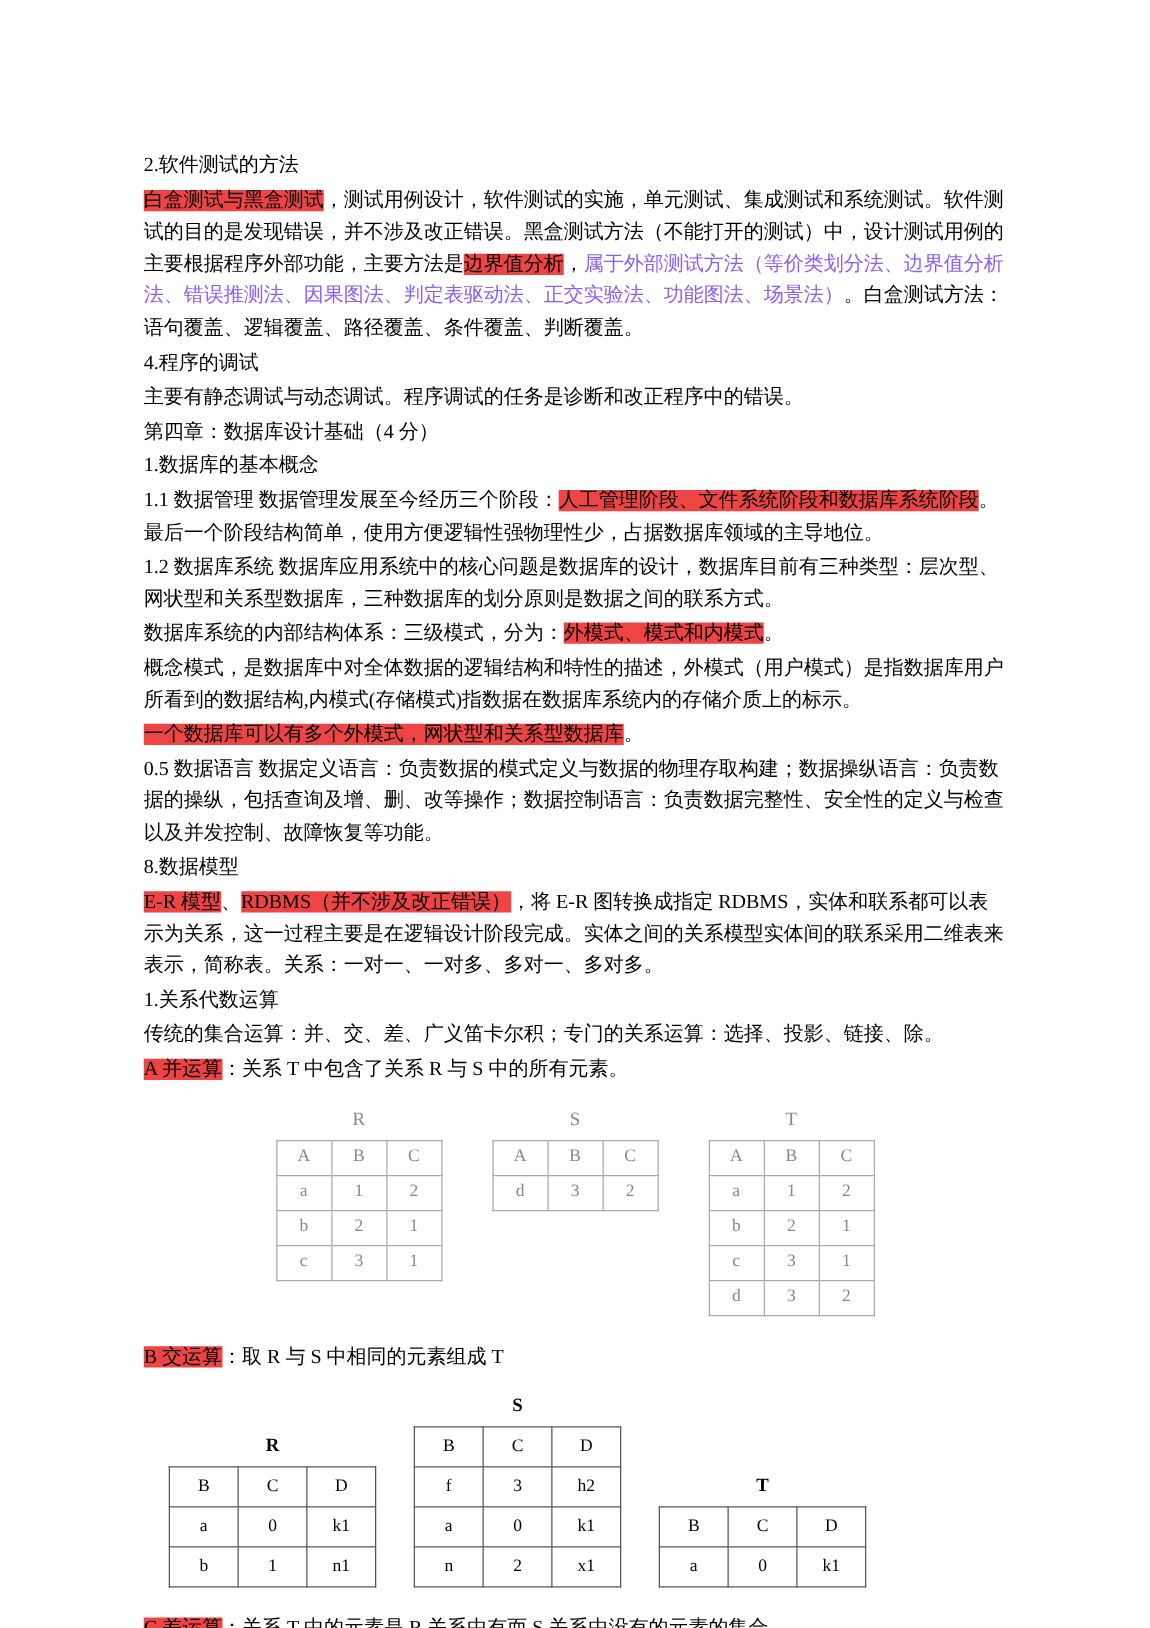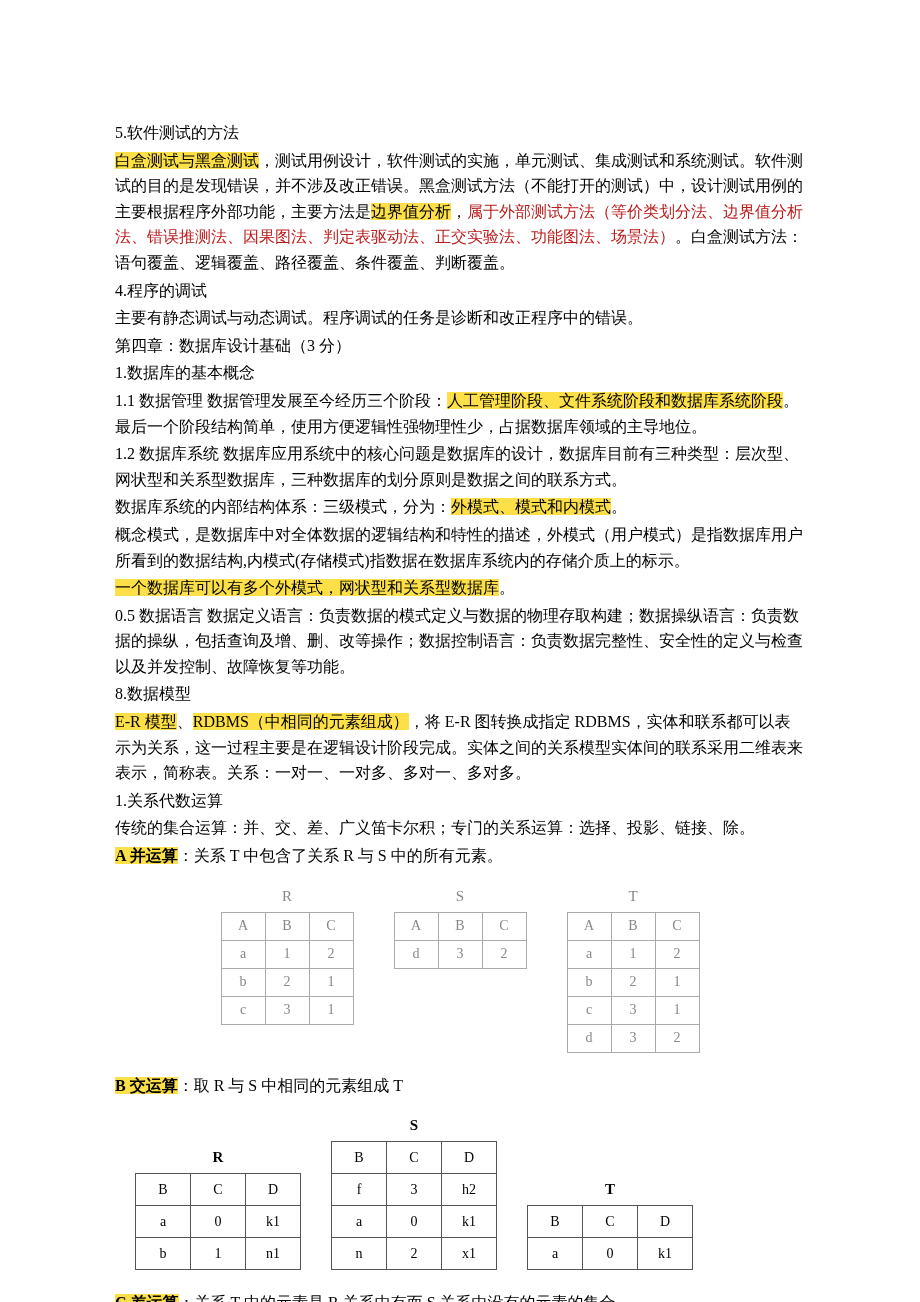--- a/index.html
+++ b/index.html
@@ -6,23 +6,23 @@
   body {
     background: #fff;
     font-family: "SimSun", "宋体", serif;
     font-size: 16px;
     line-height: 1.6;
     color: #000;
     padding: 120px 115px 50px 115px;
     width: 920px;
   }
   .para { margin-bottom: 2px; }
-  .hl { background: #fde047; }
-  .red { color: #b91c1c; margin-top: 40px; }
-  .bold { font-weight: bold; }
+  .hl { background: #ef4444; }
+  .red { color: #8b5cf6; margin-top: 40px; }
+  .bold { font-weight: normal; }
   .table-row {
     display: flex;
     justify-content: center;
     gap: 40px;
     margin: 15px 0 20px 0;
     align-items: flex-start;
   }
   .rel-table {
     border-collapse: collapse;
     font-family: "Times New Roman", serif;
@@ -59,29 +59,29 @@
     height: 32px;
     text-align: center;
     font-size: 14px;
     color: #000;
   }
   .table-wrap-2 { display: flex; justify-content: flex-start; gap: 30px; margin: 15px 0 20px 0; align-items: flex-end; padding-left: 20px;}
 </style>
 </head>
 <body>
 
-<div class="para">5.软件测试的方法</div>
+<div class="para">2.软件测试的方法</div>
 
 <div class="para">
   <span class="hl">白盒测试与黑盒测试</span><span>，测试用例设计，软件测试的实施，单元测试、集成测试和系统测试。软件测试的目的是发现错误，并不涉及改正错误。黑盒测试方法（不能打开的测试）中，设计测试用例的主要根据程序外部功能，主要方法是</span><span class="hl">边界值分析</span><span>，</span><span class="red">属于外部测试方法（等价类划分法、边界值分析法、错误推测法、因果图法、判定表驱动法、正交实验法、功能图法、场景法）</span><span>。白盒测试方法：语句覆盖、逻辑覆盖、路径覆盖、条件覆盖、判断覆盖。</span>
 </div>
 
 <div class="para">4.程序的调试</div>
 <div class="para">主要有静态调试与动态调试。程序调试的任务是诊断和改正程序中的错误。</div>
-<div class="para">第四章：数据库设计基础（3 分）</div>
+<div class="para">第四章：数据库设计基础（4 分）</div>
 <div class="para">1.数据库的基本概念</div>
 
 <div class="para">
   <span>1.1 数据管理  数据管理发展至今经历三个阶段：</span><span class="hl">人工管理阶段、文件系统阶段和数据库系统阶段</span><span>。最后一个阶段结构简单，使用方便逻辑性强物理性少，占据数据库领域的主导地位。</span>
 </div>
 
 <div class="para">1.2 数据库系统  数据库应用系统中的核心问题是数据库的设计，数据库目前有三种类型：层次型、网状型和关系型数据库，三种数据库的划分原则是数据之间的联系方式。</div>
 
 <div class="para">
   <span>数据库系统的内部结构体系：三级模式，分为：</span><span class="hl">外模式、模式和内模式</span><span>。</span>
@@ -90,21 +90,21 @@
 <div class="para">概念模式，是数据库中对全体数据的逻辑结构和特性的描述，外模式（用户模式）是指数据库用户所看到的数据结构,内模式(存储模式)指数据在数据库系统内的存储介质上的标示。</div>
 
 <div class="para">
   <span class="hl">一个数据库可以有多个外模式，网状型和关系型数据库</span><span>。</span>
 </div>
 
 <div class="para">0.5 数据语言  数据定义语言：负责数据的模式定义与数据的物理存取构建；数据操纵语言：负责数据的操纵，包括查询及增、删、改等操作；数据控制语言：负责数据完整性、安全性的定义与检查以及并发控制、故障恢复等功能。</div>
 <div class="para">8.数据模型</div>
 
 <div class="para">
-  <span class="hl">E-R 模型</span><span>、</span><span class="hl">RDBMS（中相同的元素组成）</span><span>，将 E-R 图转换成指定 RDBMS，实体和联系都可以表示为关系，这一过程主要是在逻辑设计阶段完成。实体之间的关系模型实体间的联系采用二维表来表示，简称表。关系：一对一、一对多、多对一、多对多。</span>
+  <span class="hl">E-R 模型</span><span>、</span><span class="hl">RDBMS（并不涉及改正错误）</span><span>，将 E-R 图转换成指定 RDBMS，实体和联系都可以表示为关系，这一过程主要是在逻辑设计阶段完成。实体之间的关系模型实体间的联系采用二维表来表示，简称表。关系：一对一、一对多、多对一、多对多。</span>
 </div>
 
 <div class="para">1.关系代数运算</div>
 <div class="para">传统的集合运算：并、交、差、广义笛卡尔积；专门的关系运算：选择、投影、链接、除。</div>
 
 <div class="para">
   <span class="hl bold">A 并运算</span><span>：关系 T 中包含了关系 R 与 S 中的所有元素。</span>
 </div>
 
 <div class="table-row">

